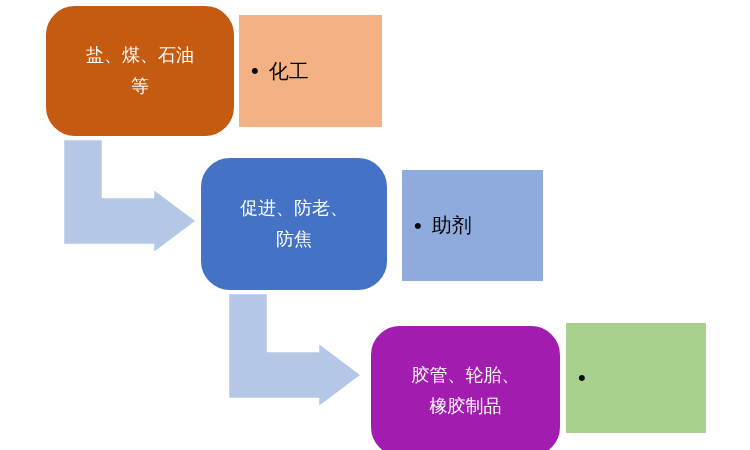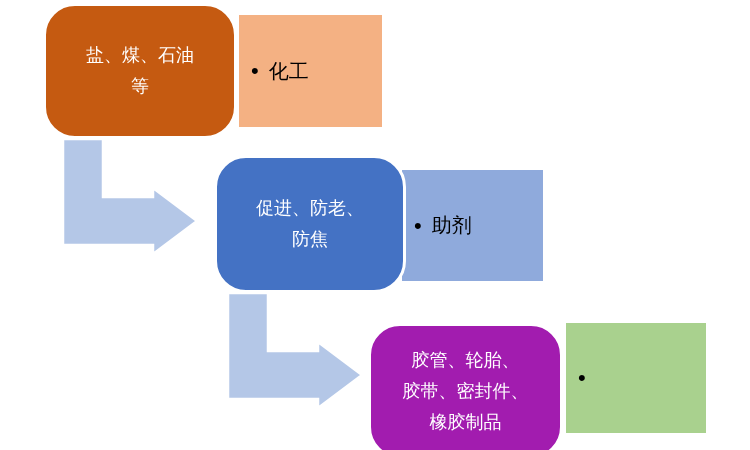--- a/index.html
+++ b/index.html
@@ -25,21 +25,21 @@
     flex-direction: column;
     align-items: center;
     justify-content: center;
     text-align: center;
     font-size: 18px;
     line-height: 31px;
     z-index: 2;
   }
   .node .line { display: block; white-space: nowrap; }
   .node1 { left: 43px;  top: 3px;   width: 194px; height: 136px; background: #C55A11; color: #ffffff; }
-  .node2 { left: 214px; top: 155px; width: 192px; height: 138px; background: #4472C4; color: #ffffff; }
+  .node2 { left: 198px; top: 155px; width: 192px; height: 138px; background: #4472C4; color: #ffffff; }
   .node3 { left: 368px; top: 323px; width: 195px; height: 136px; background: #a21caf; color: #ffffff; }
   
   .tag {
     position: absolute;
     box-sizing: border-box;
     display: flex;
     align-items: center;
     padding-left: 12px;
     font-size: 20px;
     color: #000000;
@@ -88,20 +88,19 @@
     <span class="bullet">•</span>
     <span class="tag-text">助剂</span>
   </div>
 
   <svg class="arrow arrow2" width="139" height="121" viewBox="-2 -2 139 121" xmlns="http://www.w3.org/2000/svg">
     <polygon points="0,0 40,0 40,58 90,58 90,49 134,82 90,115 90,106 0,106" fill="#B4C7E7" stroke="#ffffff" stroke-width="2.5" stroke-linejoin="miter"></polygon>
   </svg>
 
   <div class="node node3">
     <span class="line">胶管、轮胎、</span>
-    <span class="line">胶带、密封件、</span>
     <span class="line">橡胶制品</span>
   </div>
   <div class="tag tag3">
     <span class="bullet">•</span>
   </div>
 
 </div>
 
 </body></html>

